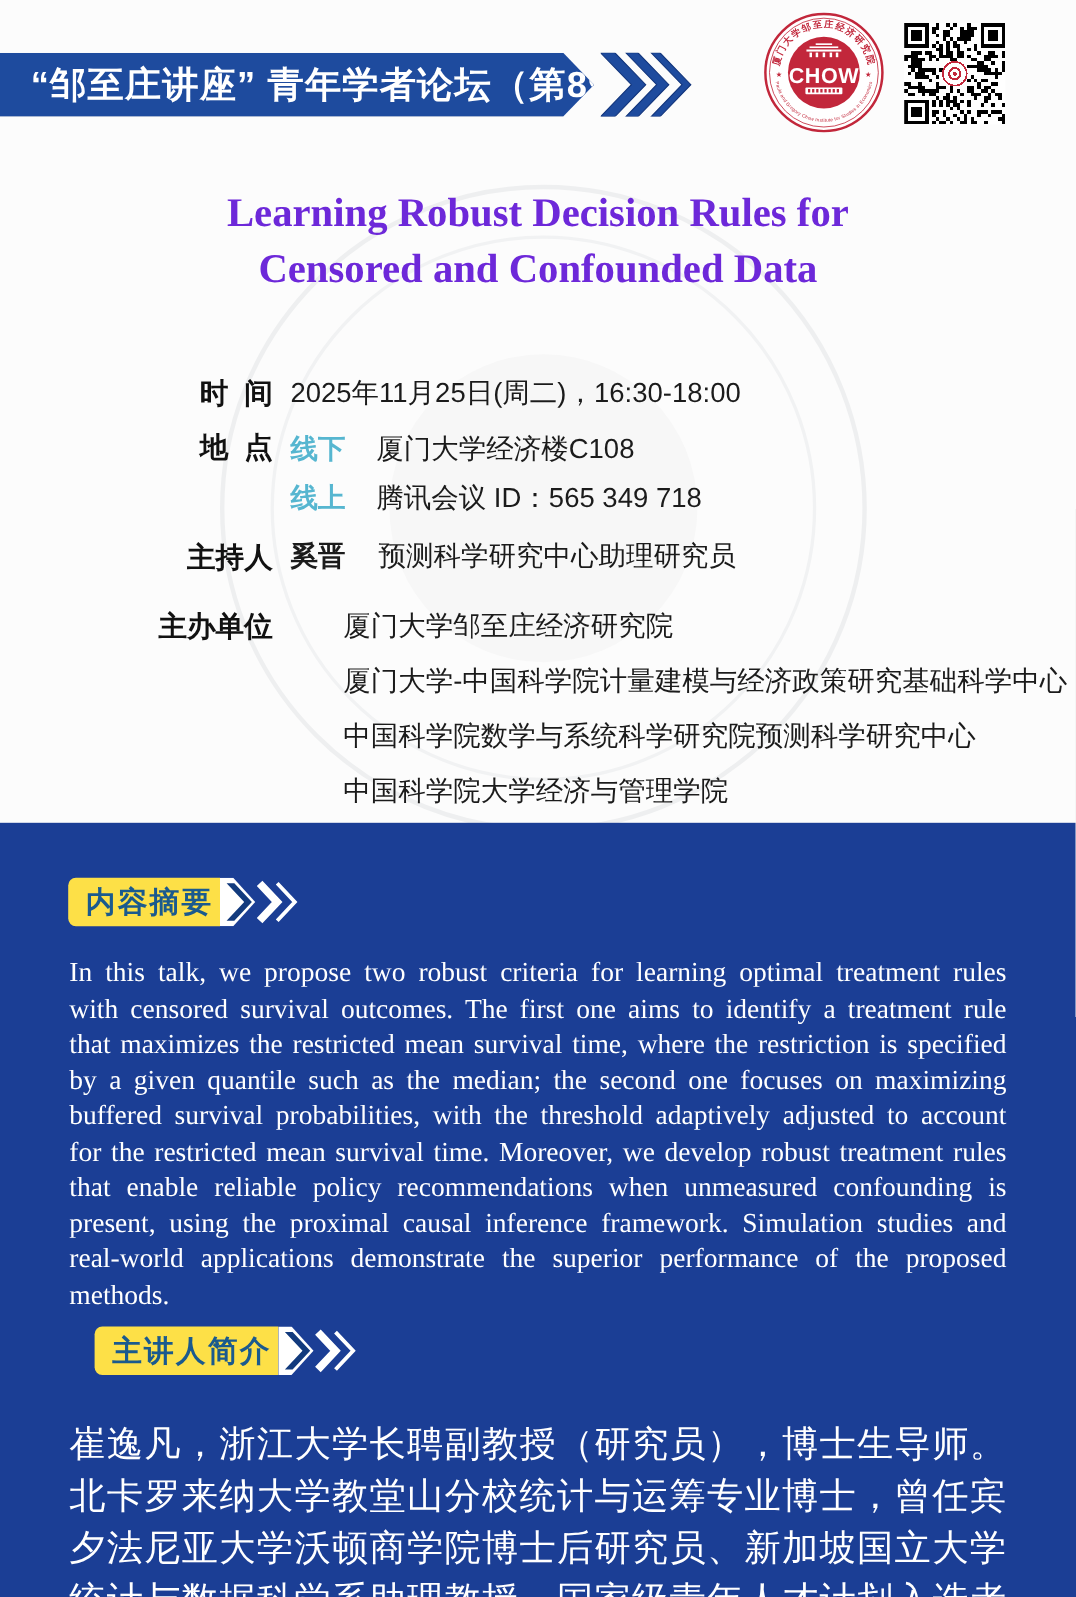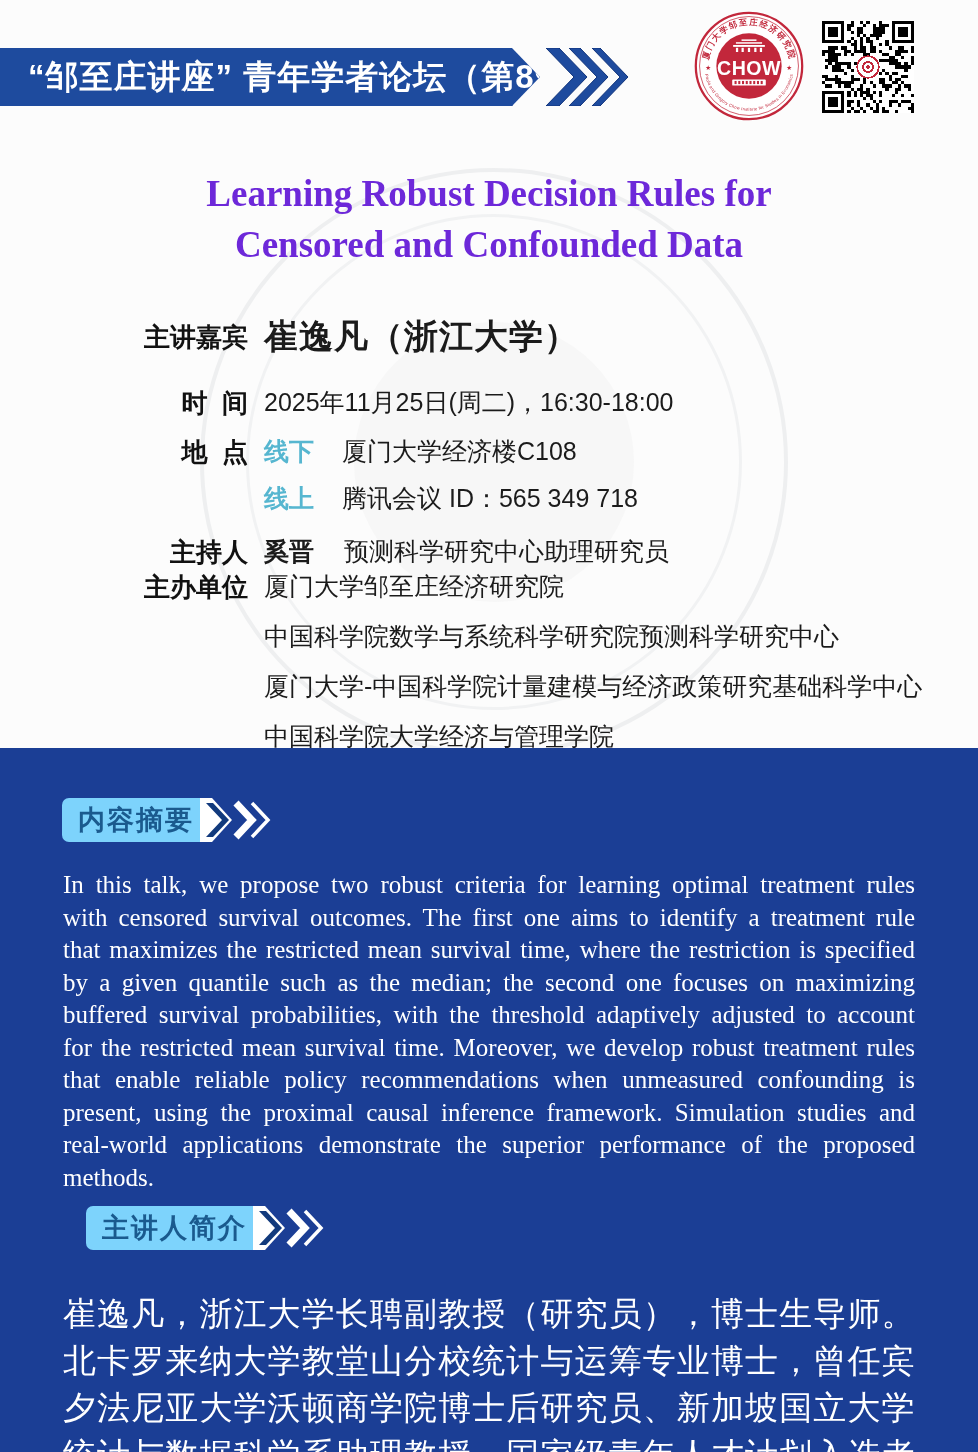--- a/index.html
+++ b/index.html
@@ -49,37 +49,37 @@
   .info{position:absolute;top:314px;left:0;width:100%;color:#1a1a1a;}
   .row{display:flex;align-items:flex-start;}
   .label{
     width:248px;text-align:right;font-weight:700;font-size:26px;
     flex:none;white-space:pre;color:#111;
   }
   .value{margin-left:16px;font-size:25px;font-weight:500;color:#1b1b1b;}
   .row-speaker .label{padding-top:6px;}
   .row-speaker .value{font-size:34px;font-weight:700;letter-spacing:1px;}
   .row-time{margin-top:26px;}
-  .row-place{margin-top:14px;}
+  .row-place{margin-top:14px;align-items:flex-end;}
   .row-place2{margin-top:12px;}
   .row-host{margin-top:20px;}
-  .row-org{}
+  .row-org{margin-top:28px;gap:48px;}
   .mode{color:#56b6d0;font-weight:700;margin-right:28px;}
   .host-name{font-weight:700;margin-right:30px;}
   .org-line{font-size:25px;font-weight:500;margin-bottom:17px;}
   
   .blue-section{
     position:absolute;top:748px;left:0;width:100%;height:704px;
     background:#1b3e95;color:#fff;
   }
   .badge{position:absolute;left:62px;display:flex;align-items:center;height:44px;}
   .badge-abstract{top:50px;}
   .badge-bio{top:458px;margin-left:24px;}
   .badge-box{
-    background:#7dd3fc;color:#1a5a8e;font-weight:700;font-size:27px;
+    background:#fde047;color:#1a5a8e;font-weight:700;font-size:27px;
     letter-spacing:2px;height:44px;display:flex;align-items:center;
     padding:0 6px 0 16px;border-radius:7px 0 0 7px;white-space:nowrap;
   }
   .para{
     position:absolute;left:63px;width:852px;text-align:justify;color:#fff;
   }
   .abstract-text{
     top:96px;font-family:"Liberation Serif",serif;font-size:25px;
     line-height:1.3;word-spacing:2px;
   }
@@ -418,24 +418,20 @@
       <circle cx="14.5" cy="14.5" r="1.6" fill="none" stroke="#c2273b" stroke-width="0.6"></circle>
       <circle cx="14.5" cy="14.5" r="0.6" fill="#c2273b"></circle>
     </svg>
 
   <div class="page-title">
     <div>Learning Robust Decision Rules for</div>
     <div>Censored and Confounded Data</div>
   </div>
 
   <div class="info">
-    <div class="row row-speaker">
-      <span class="label">主讲嘉宾</span>
-      <span class="value">崔逸凡（浙江大学）</span>
-    </div>
     <div class="row row-time">
       <span class="label">时  间</span>
       <span class="value">2025年11月25日(周二)，16:30-18:00</span>
     </div>
     <div class="row row-place">
       <span class="label">地  点</span>
       <span class="value">
         <span class="mode">线下</span><span>厦门大学经济楼C108</span>
       </span>
     </div>
@@ -448,22 +444,22 @@
     <div class="row row-host">
       <span class="label">主持人</span>
       <span class="value">
         <span class="host-name">奚晋</span><span>预测科学研究中心助理研究员</span>
       </span>
     </div>
     <div class="row row-org">
       <span class="label">主办单位</span>
       <span class="value">
           <div class="org-line">厦门大学邹至庄经济研究院</div>
+          <div class="org-line">厦门大学-中国科学院计量建模与经济政策研究基础科学中心</div>
           <div class="org-line">中国科学院数学与系统科学研究院预测科学研究中心</div>
-          <div class="org-line">厦门大学-中国科学院计量建模与经济政策研究基础科学中心</div>
           <div class="org-line">中国科学院大学经济与管理学院</div>
         </span>
     </div>
   </div>
 
   <div class="blue-section">
 
     <div class="badge badge-abstract">
       <span class="badge-box">内容摘要</span>
       <svg width="84" height="44" viewBox="0 0 84 44">

